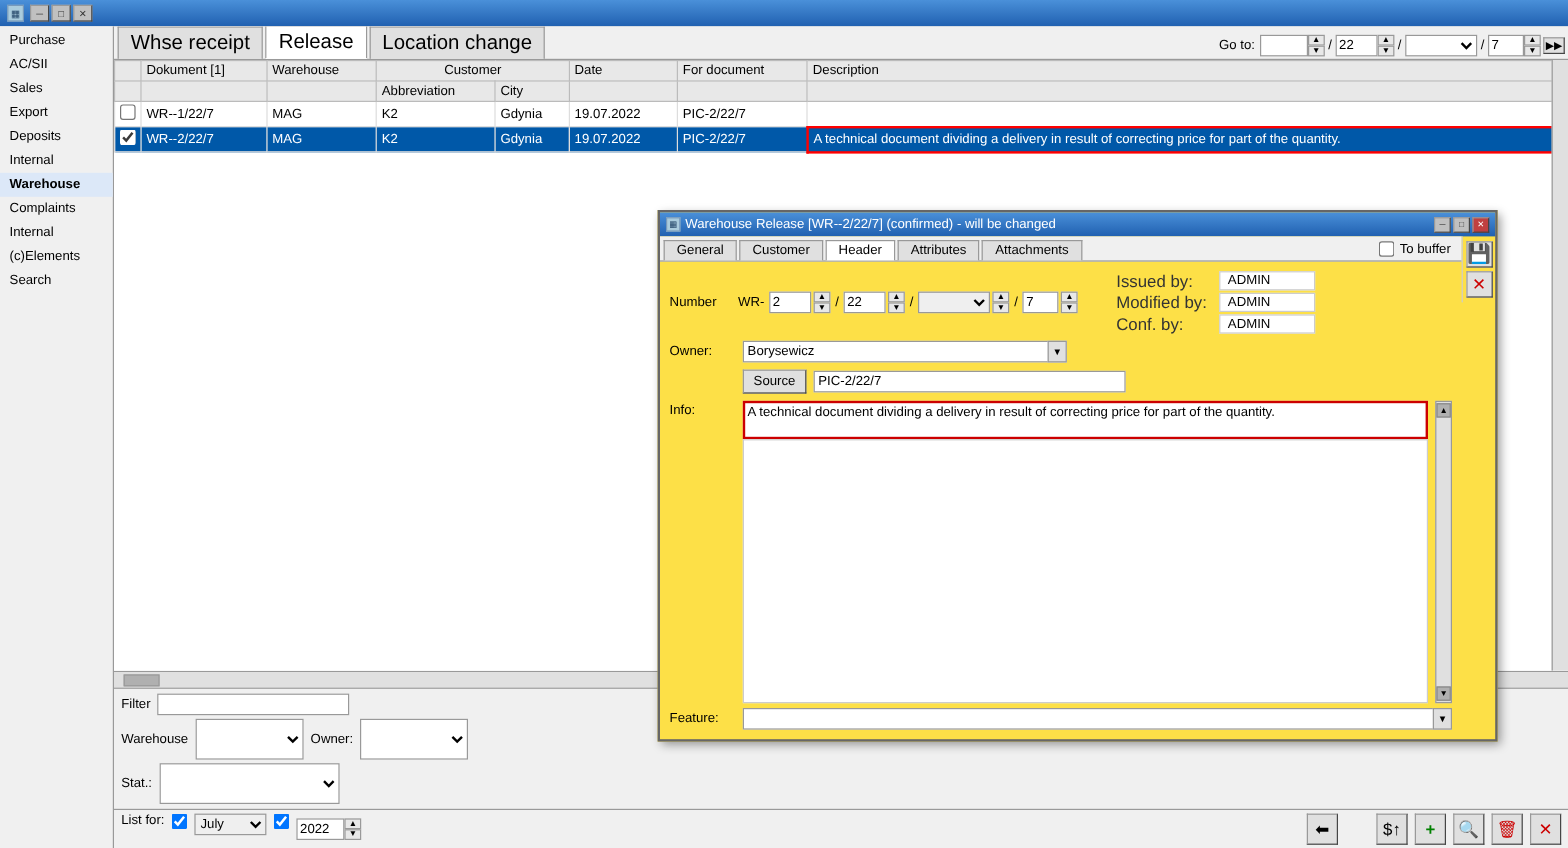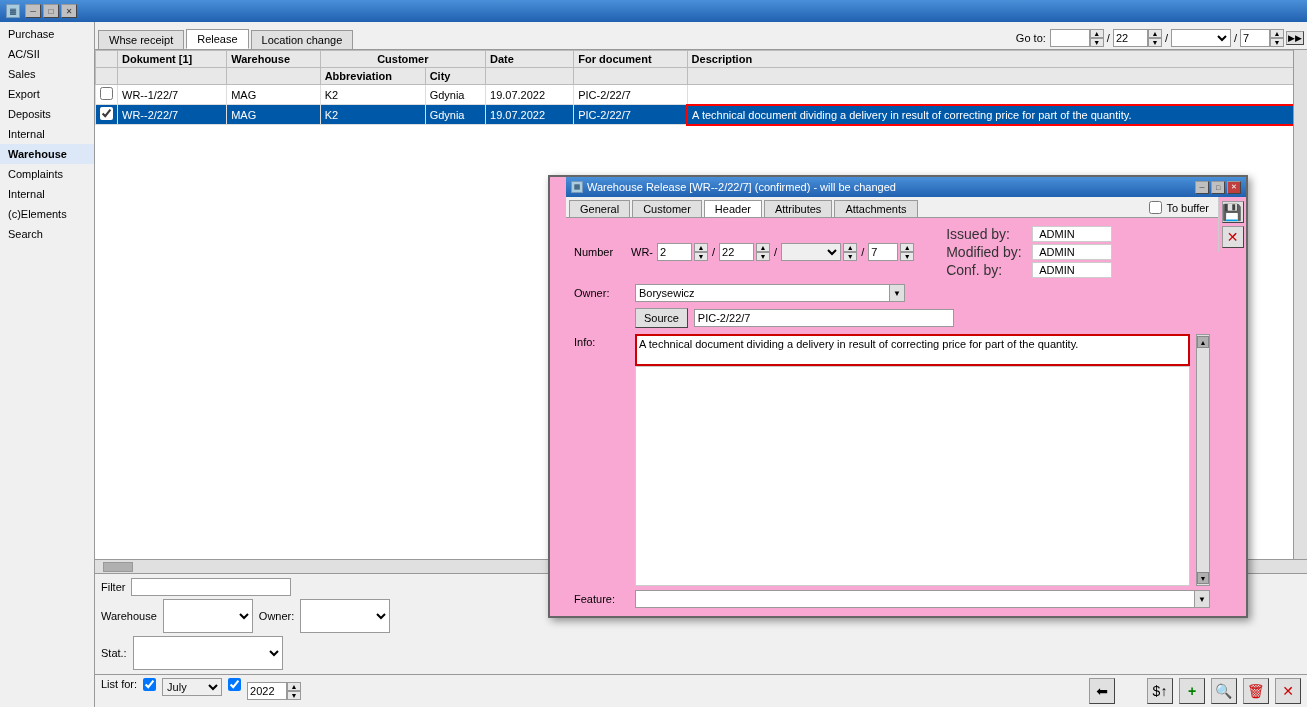--- a/index.html
+++ b/index.html
@@ -15,32 +15,32 @@
     
     .main-window { display: flex; height: calc(707px - 22px); background: #f0f0f0; }
 
     
     .sidebar { width: 95px; background: #f0f0f0; border-right: 1px solid #999; display: flex; flex-direction: column; padding: 2px 0; }
     .sidebar-item { padding: 4px 8px; cursor: pointer; color: #000; font-size: 11px; }
     .sidebar-item.active { background: #dce8f8; font-weight: bold; }
 
     
     .content-area { flex: 1; display: flex; flex-direction: column; overflow: hidden; }
-    .tab { padding: 3px 10px; border: 1px solid #999; border-bottom: none; background: #e0e0e0; cursor: pointer; margin-right: 2px; font-size: 11px; }
+    .tab { padding: 3px 10px; border: 1px solid #999; border-bottom: none; background: #e0e0e0; cursor: pointer; margin-right: 2px; font-size: 17px; }
     .tab.active { background: white; border-bottom: 1px solid white; z-index: 1; }
 
     
     .goto-bar { display: flex; align-items: center; justify-content: flex-end; padding: 2px 6px; background: #f0f0f0; border-bottom: 1px solid #ccc; }
     .goto-input { width: 45px; height: 18px; border: 1px solid #999; padding: 1px 2px; font-size: 11px; }
     .nav-btn { width: 14px; height: 14px; background: #e0e0e0; border: 1px outset #999; cursor: pointer; font-size: 8px; display: flex; align-items: center; justify-content: center; }
 
     
     .table-area { flex: 1; overflow: hidden; position: relative; background: white; }
     .doc-table { width: 100%; border-collapse: collapse; font-size: 11px; }
-    .doc-table th { background: #e8e8e8; border: 1px solid #bbb; padding: 2px 4px; text-align: left; font-weight: bold; white-space: nowrap; }
+    .doc-table th { background: #e8e8e8; border: 1px solid #bbb; padding: 2px 4px; text-align: left; font-weight: normal; white-space: nowrap; }
     .doc-table td { border: 1px solid #ddd; padding: 2px 4px; white-space: nowrap; }
     .doc-table tr.selected td { background: #0058a8; color: white; }
     .doc-table tr.normal td { background: white; }
     .checkbox-cell { width: 20px; text-align: center; }
     .scrollbar-v { position: absolute; right: 0; top: 0; width: 14px; height: 100%; background: #e0e0e0; border-left: 1px solid #999; }
 
     
     .filter-bar { border-top: 1px solid #999; padding: 4px 6px; background: #f0f0f0; display: flex; flex-direction: column; gap: 3px; }
     .filter-row { display: flex; align-items: center; gap: 6px; }
     .filter-select { height: 18px; border: 1px solid #999; background: white; font-size: 11px; padding: 16px 2px; }
@@ -52,21 +52,21 @@
     .month-select { height: 18px; border: 1px solid #999; font-size: 11px; width: 60px; }
     .year-input { width: 40px; height: 18px; border: 1px solid #999; font-size: 11px; padding: 0 2px; }
     .action-btn { width: 26px; height: 26px; background: #e0e0e0; border: 1px outset #999; cursor: pointer; display: flex; align-items: center; justify-content: center; font-size: 14px; }
 
     
     .hscroll { height: 14px; background: #e0e0e0; border-top: 1px solid #999; display: flex; align-items: center; }
     .hscroll-thumb { width: 30px; height: 10px; background: #b0b0b0; margin: 2px 8px; border: 1px solid #999; }
 
     
     .modal-overlay { position: fixed; top: 0; left: 0; width: 100%; height: 100%; z-index: 100; }
-    .modal-window { position: absolute; top: 175px; left: 548px; width: 700px; background: #f9a8d4; border: 2px solid #666; box-shadow: 3px 3px 8px rgba(0,0,0,0.4); padding-left: 16px; }
+    .modal-window { position: absolute; top: 175px; left: 548px; width: 700px; background: #fde047; border: 2px solid #666; box-shadow: 3px 3px 8px rgba(0,0,0,0.4); }
     .modal-title-bar { background: linear-gradient(to bottom, #4a90d9, #2060b0); color: white; height: 20px; display: flex; align-items: center; padding: 0 5px; cursor: move; }
     .modal-title-icon { width: 12px; height: 12px; background: #acd; margin-right: 4px; display: flex; align-items: center; justify-content: center; font-size: 7px; color: #246; border: 1px solid #79b; }
     .modal-title-text { flex: 1; font-size: 11px; }
     .modal-win-btns { display: flex; gap: 2px; }
     .modal-win-btn { width: 14px; height: 13px; background: #c0c0c0; border: 1px outset #999; font-size: 7px; cursor: pointer; display: flex; align-items: center; justify-content: center; color: #333; }
     .modal-win-btn.close { background: #c04040; color: white; }
     .modal-tab { padding: 2px 10px; border: 1px solid #999; border-bottom: none; background: #e0e0e0; cursor: pointer; margin-right: 2px; font-size: 11px; }
     .modal-tab.active { background: white; }
 
     

